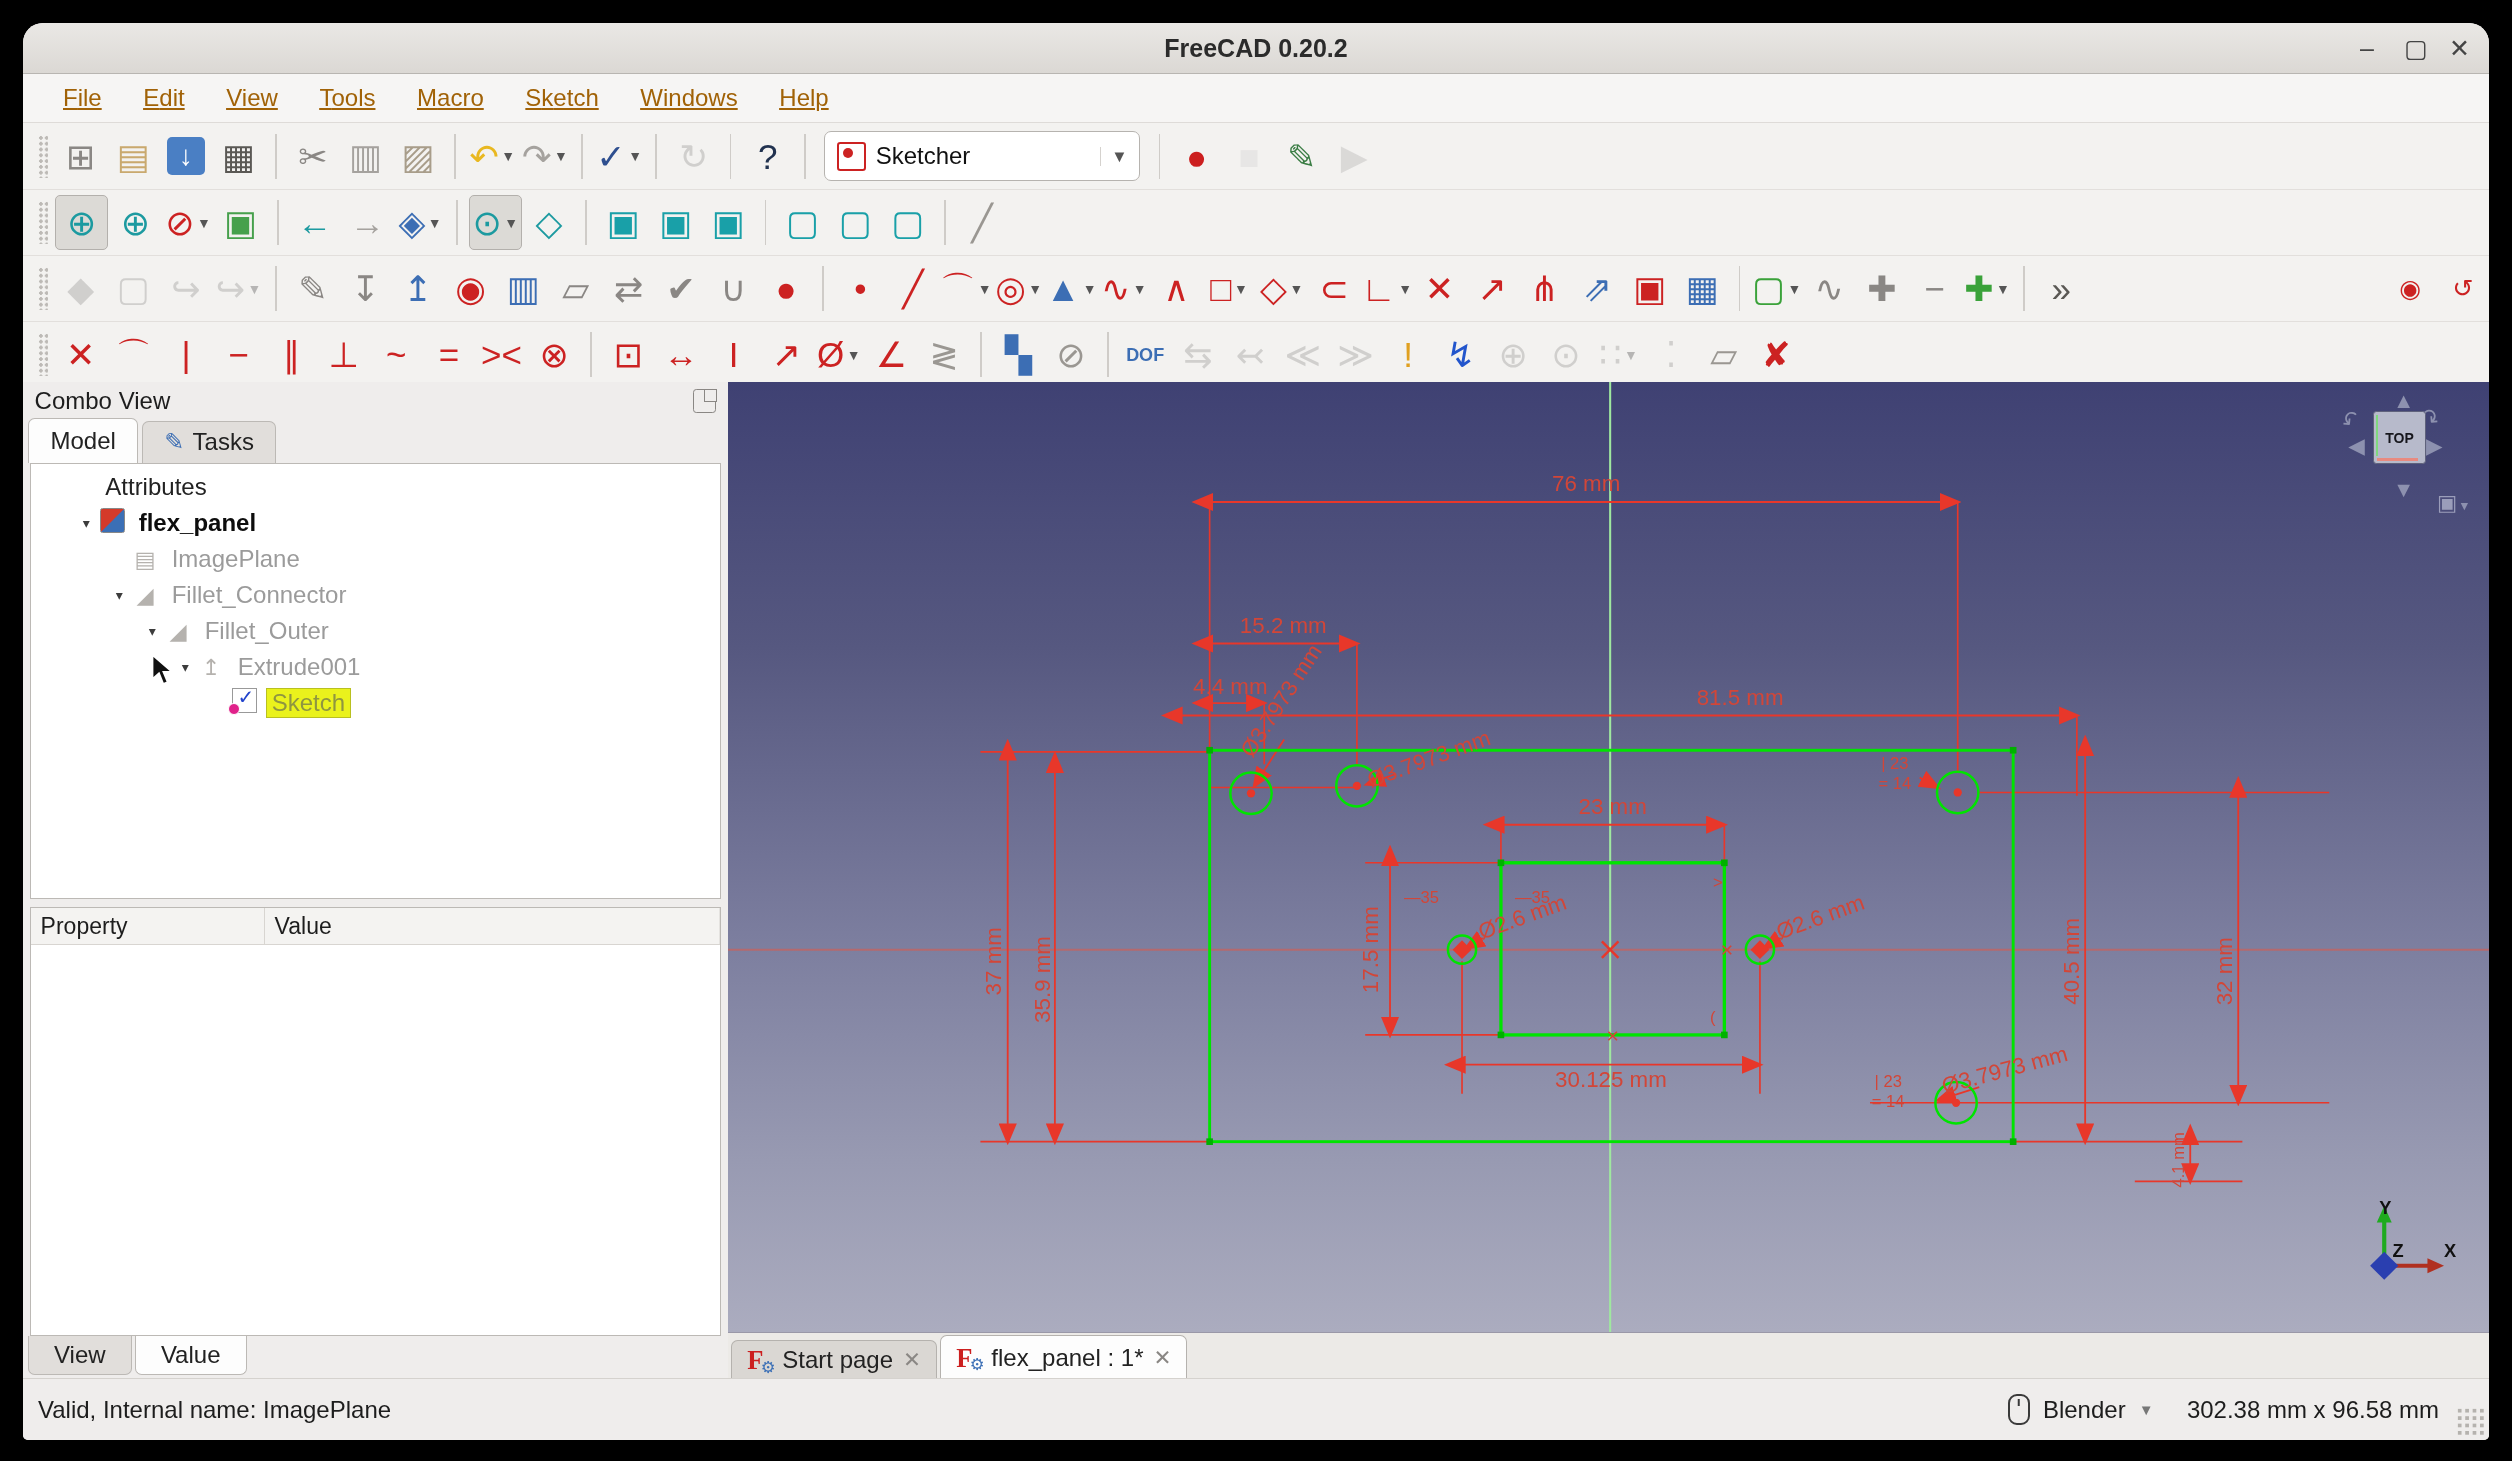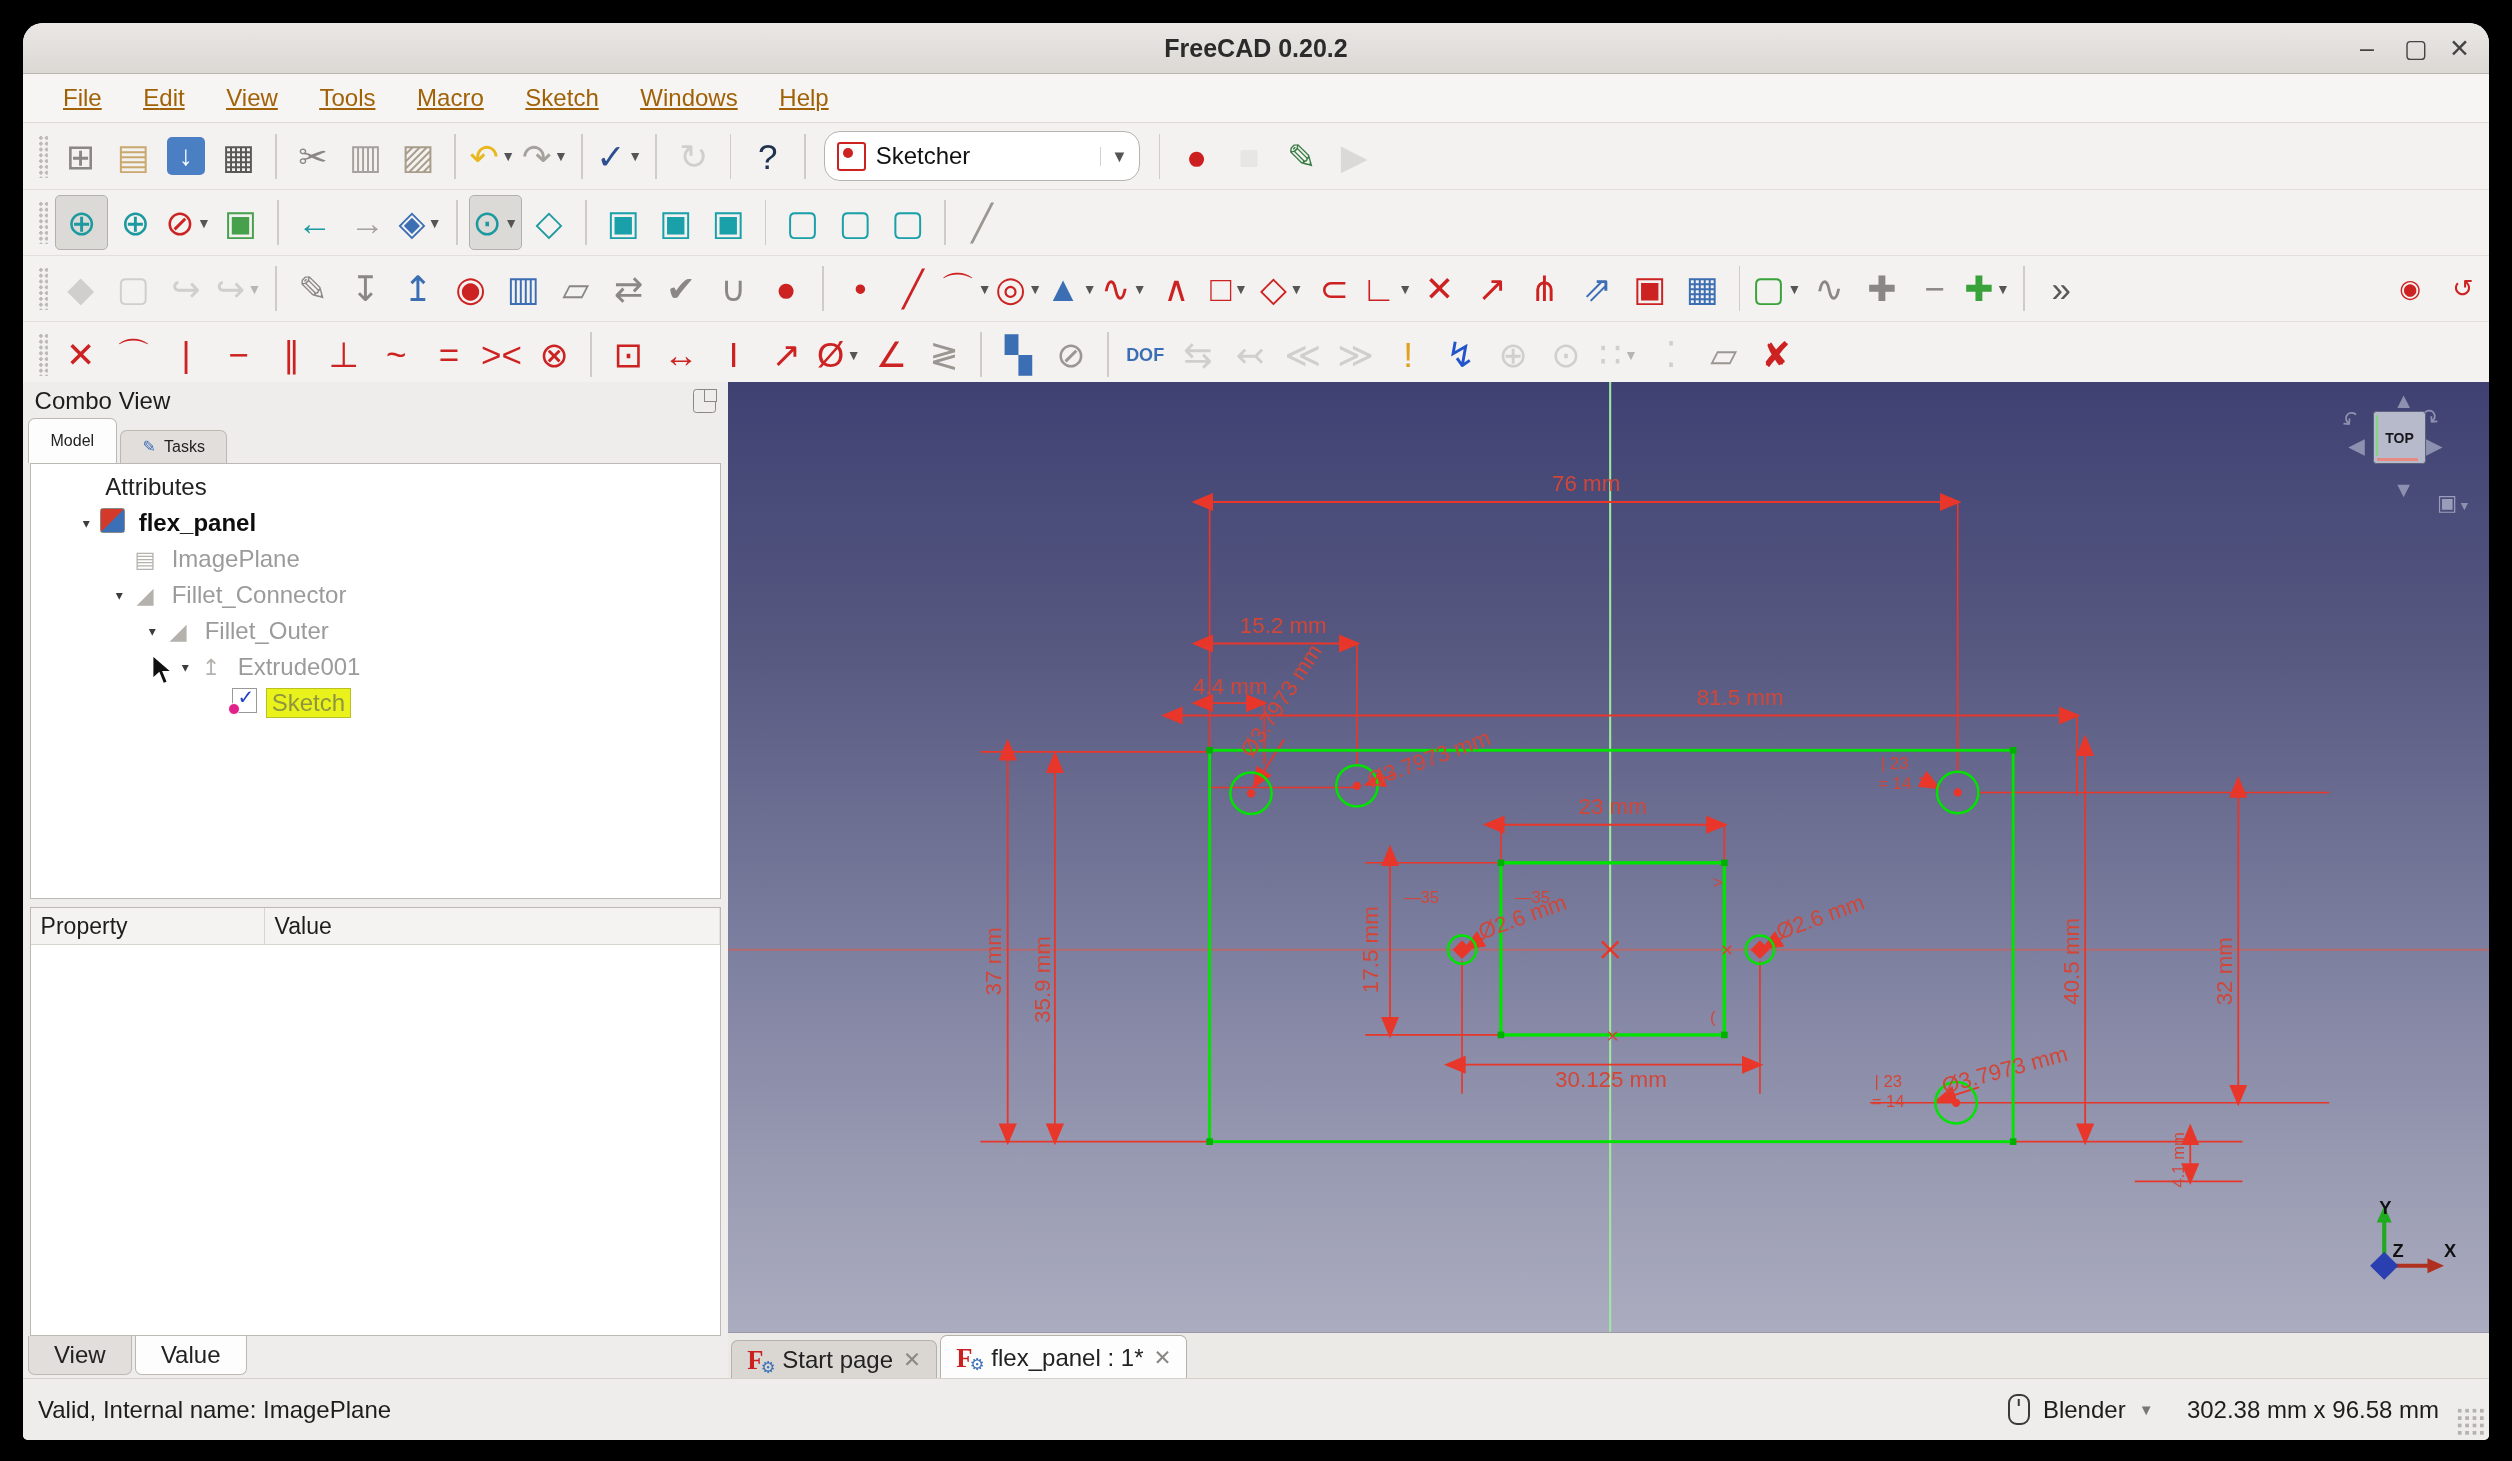--- a/index.html
+++ b/index.html
@@ -18,33 +18,33 @@
   .tbrow.short{height:65px;}
   .tb{position:relative;display:flex;align-items:center;justify-content:center;min-width:51px;height:53px;margin:0 0.8px;border-radius:5px;}
   .tb .g{font-size:35px;line-height:1;}
   .tb .g.chip{display:flex;align-items:center;justify-content:center;width:38px;height:38px;border-radius:5px;color:#fff;font-size:28px;}
   .tb .dd{font-size:14px;color:#555;margin-left:2.5px;}
   .tb.disabled{opacity:.38;filter:grayscale(.7);}
   .tb.pressed{background:#dcdad6;border:0.8px solid #b3b0ac;}
   .tbsep{width:1.7px;height:45px;background:#cfccc8;margin:0 10px;}
   .tbhandle{width:10px;height:43px;margin:0 6.6px;background-image:radial-gradient(#bdbab6 1.8px,transparent 2px);background-size:5.8px 5.8px;}
   .tbspacer{flex:1;}
-  #wbcombo{display:flex;align-items:center;gap:10px;width:291px;height:48px;background:#fff;border:0.8px solid #b6b3af;border-radius:16px;margin:0 8.3px;padding:0 11.6px;font-size:24px;color:#111;}
+  #wbcombo{display:flex;align-items:center;gap:10px;width:291px;height:48px;background:#fff;border:0.8px solid #b6b3af;border-radius:7px;margin:0 8.3px;padding:0 11.6px;font-size:24px;color:#111;}
   #wbcombo .caret{margin-left:auto;color:#555;font-size:16.5px;border-left:0.8px solid #d5d2ce;padding-left:10px;}
   .sk-ico{display:inline-block;width:25px;height:25px;border:2.5px solid #c22;border-radius:3.3px;position:relative;background:#fff;}
   .sk-ico:after{content:"";position:absolute;left:4.1px;top:4.1px;width:10px;height:10px;border-radius:50%;background:#c22;}
   
   #main{position:absolute;left:0;top:359px;right:0;bottom:61px;background:#efedec;}
   
   #dock{position:absolute;left:0;top:0;width:705px;height:100%;background:#efedec;border-right:0.8px solid #cfccc8;display:flex;flex-direction:column;}
   #dock-header{display:flex;align-items:center;height:38px;padding:0 11.6px;font-size:24px;color:#1d1d1d;}
   #dock-float{margin-left:auto;width:21.5px;height:21.5px;border:1.7px solid #8a8784;border-radius:3.3px;position:relative;}
   #dock-float:after{content:"";position:absolute;right:-1.7px;top:-1.7px;width:11.6px;height:11.6px;border:1.7px solid #8a8784;background:#efedec;}
   #dock-tabs{display:flex;align-items:flex-end;height:43px;padding-left:5px;gap:3.3px;}
-  .dtab{display:flex;align-items:center;gap:8.3px;font-size:16px;padding:6.6px 21.5px;border:0.8px solid #bcb9b5;border-bottom:none;border-radius:6.6px 6.6px 0 0;background:#e1dedb;color:#222;}
+  .dtab{display:flex;align-items:center;gap:8.3px;font-size:24px;padding:6.6px 21.5px;border:0.8px solid #bcb9b5;border-bottom:none;border-radius:6.6px 6.6px 0 0;background:#e1dedb;color:#222;}
   .dtab.active{background:#fdfdfd;height:31px;}
   .tree-card{margin:0 6.6px;background:#fff;border:0.8px solid #bcb9b5;height:434px;position:relative;overflow:hidden;}
   .cols{display:flex;background:#f4f3f1;border-bottom:0.8px solid #d8d5d1;height:36px;align-items:center;font-size:23px;color:#1d1d1d;}
   .cols .c1{width:242px;padding-left:10px;border-right:0.8px solid #d8d5d1;height:100%;display:flex;align-items:center;}
   .cols .c2{padding-left:10px;flex:1;height:100%;display:flex;align-items:center;border-right:0.8px solid #e4e2df;}
   #tree{position:relative;font-size:24px;color:#222;padding-top:5px;}
   .trow{display:flex;align-items:center;height:36px;position:relative;}
   .trow .arrow{width:21.5px;font-size:14px;color:#3c3c3c;text-align:center;}
   .trow .ticon{width:30px;text-align:center;font-size:22.3px;margin-right:6.6px;}
   .trow.gray{color:#9b9b9b;}

